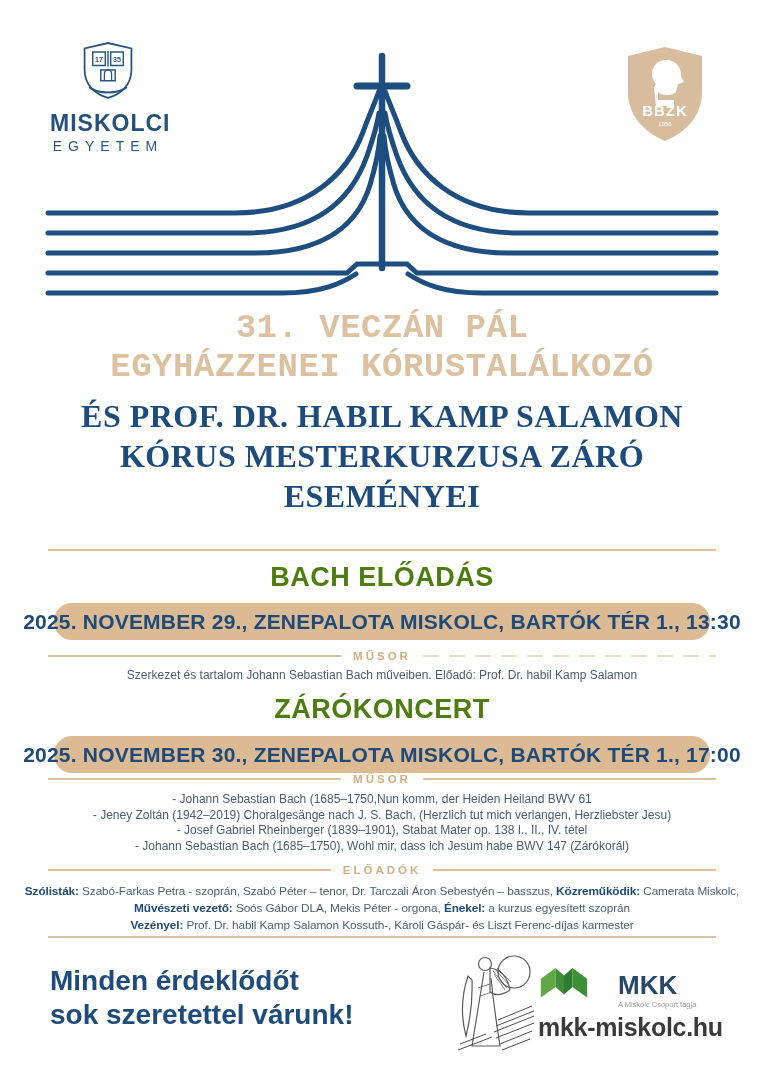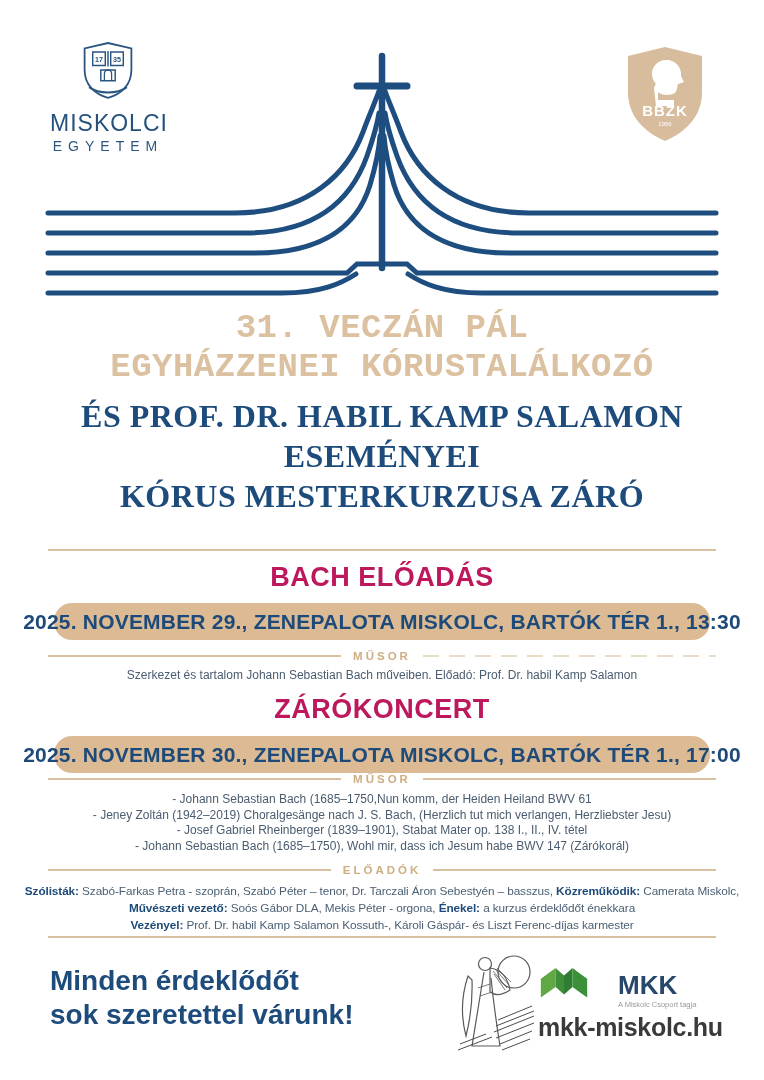--- a/index.html
+++ b/index.html
@@ -2,34 +2,34 @@
 <html><head>
 <meta charset="utf-8">
 <style>
   html,body{margin:0;padding:0;background:#fff;}
   .poster{position:relative;width:764px;height:1080px;background:#ffffff;overflow:hidden;
           font-family:"Liberation Sans",sans-serif;}
   .abs{position:absolute;}
 
   
   .uni{left:50px;top:40px;width:116px;text-align:center;color:#24527d;}
-  .uni-name{font-size:23px;font-weight:400;letter-spacing:1px;margin-top:6px;color:#24527d;}
+  .uni-name{font-size:23px;font-weight:700;letter-spacing:1px;margin-top:6px;color:#24527d;}
   .uni-sub{font-size:14px;font-weight:400;letter-spacing:6px;margin-top:1px;color:#2d567f;}
   .badge{right:56px;top:44px;width:86px;}
 
   
   .title{left:0;right:0;top:309px;text-align:center;color:#dcc1a0;
          font-family:Liberation Mono, monospace;font-weight:700;font-size:34px;line-height:39px;letter-spacing:.5px;}
   .subtitle{left:0;right:0;top:396px;text-align:center;color:#1d4b7c;
          font-family:"Liberation Serif",serif;font-weight:700;font-size:32px;line-height:40px;letter-spacing:.5px;}
 
   .hr{left:48px;right:48px;height:2px;background:#d9c0a0;}
   .hr1{top:549px;} .hr2{top:936px;}
 
-  .sec-head{left:0;right:0;text-align:center;color:#be185d;font-weight:800;font-size:27px;letter-spacing:.5px;}
+  .sec-head{left:0;right:0;text-align:center;color:#4d7c0f;font-weight:800;font-size:27px;letter-spacing:.5px;}
   .head1{top:562px;} .head2{top:694px;}
 
   .banner{left:54px;right:54px;height:37px;background:#dcba94;border-radius:18px;
           display:flex;align-items:center;justify-content:center;
           color:#1d4a78;font-weight:800;font-size:21px;letter-spacing:.2px;white-space:nowrap;}
   .banner1{top:603px;} .banner2{top:736px;}
 
   .divider{left:48px;right:48px;display:flex;align-items:center;gap:12px;}
   .div1{top:650px;} .div2{top:773px;} .div3{top:864px;}
   .divider .line{flex:1;height:2px;background:#d9c0a0;}
@@ -104,22 +104,22 @@
     <text x="43" y="72" font-size="15" font-weight="bold" fill="#ffffff" text-anchor="middle" letter-spacing="1">BBZK</text>
     <text x="43" y="82" font-size="6" fill="#ffffff" text-anchor="middle">1956</text>
   </svg>
 
   <div class="abs title">
     <div>31. VECZÁN PÁL</div>
     <div>EGYHÁZZENEI KÓRUSTALÁLKOZÓ</div>
   </div>
   <div class="abs subtitle">
     <div>ÉS PROF. DR. HABIL KAMP SALAMON</div>
+    <div>KÓRUS MESTERKURZUSA ZÁRÓ</div>
     <div>ESEMÉNYEI</div>
-    <div>KÓRUS MESTERKURZUSA ZÁRÓ</div>
   </div>
 
   <div class="abs hr hr1"></div>
 
   <div class="abs sec-head head1">BACH ELŐADÁS</div>
   <div class="abs banner banner1">2025. NOVEMBER 29., ZENEPALOTA MISKOLC, BARTÓK TÉR 1., 13:30</div>
   <div class="abs divider div1">
     <div class="line"></div>
     <div class="lbl">MŰSOR</div>
     <div class="line faint"></div>
@@ -142,21 +142,21 @@
       <div class="prog-line">- Johann Sebastian Bach (1685–1750), Wohl mir, dass ich Jesum habe BWV 147 (Zárókorál)</div>
     </div>
 
   <div class="abs divider div3">
     <div class="line"></div>
     <div class="lbl">ELŐADÓK</div>
     <div class="line"></div>
   </div>
   <div class="abs perf">
       <div class="perf-line"><span class="b">Szólisták:</span><span> Szabó-Farkas Petra - szoprán, Szabó Péter – tenor, Dr. Tarczali Áron Sebestyén – basszus, </span><span class="b">Közreműködik:</span><span> Camerata Miskolc,</span></div>
-      <div class="perf-line"><span class="b">Művészeti vezető:</span><span> Soós Gábor DLA, Mekis Péter - orgona, </span><span class="b">Énekel:</span><span> a kurzus érdeklődőt énekkara</span></div>
+      <div class="perf-line"><span class="b">Művészeti vezető:</span><span> Soós Gábor DLA, Mekis Péter - orgona, </span><span class="b">Énekel:</span><span> a kurzus egyesített szoprán</span></div>
       <div class="perf-line"><span class="b">Vezényel:</span><span> Prof. Dr. habil Kamp Salamon Kossuth-, Károli Gáspár- és Liszt Ferenc-díjas karmester</span></div>
     </div>
 
   <div class="abs hr hr2"></div>
 
   <div class="abs invite">
     <div>Minden érdeklődőt</div>
     <div>sok szeretettel várunk!</div>
   </div>
 

